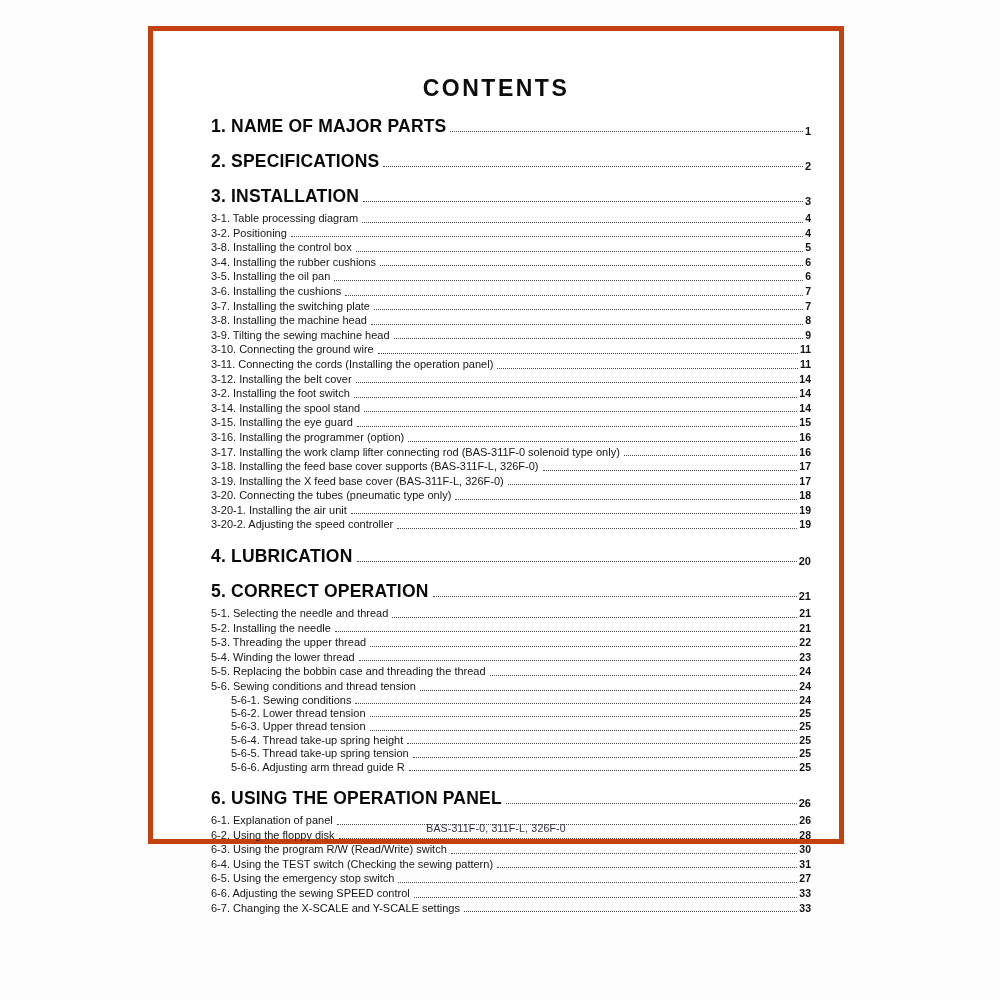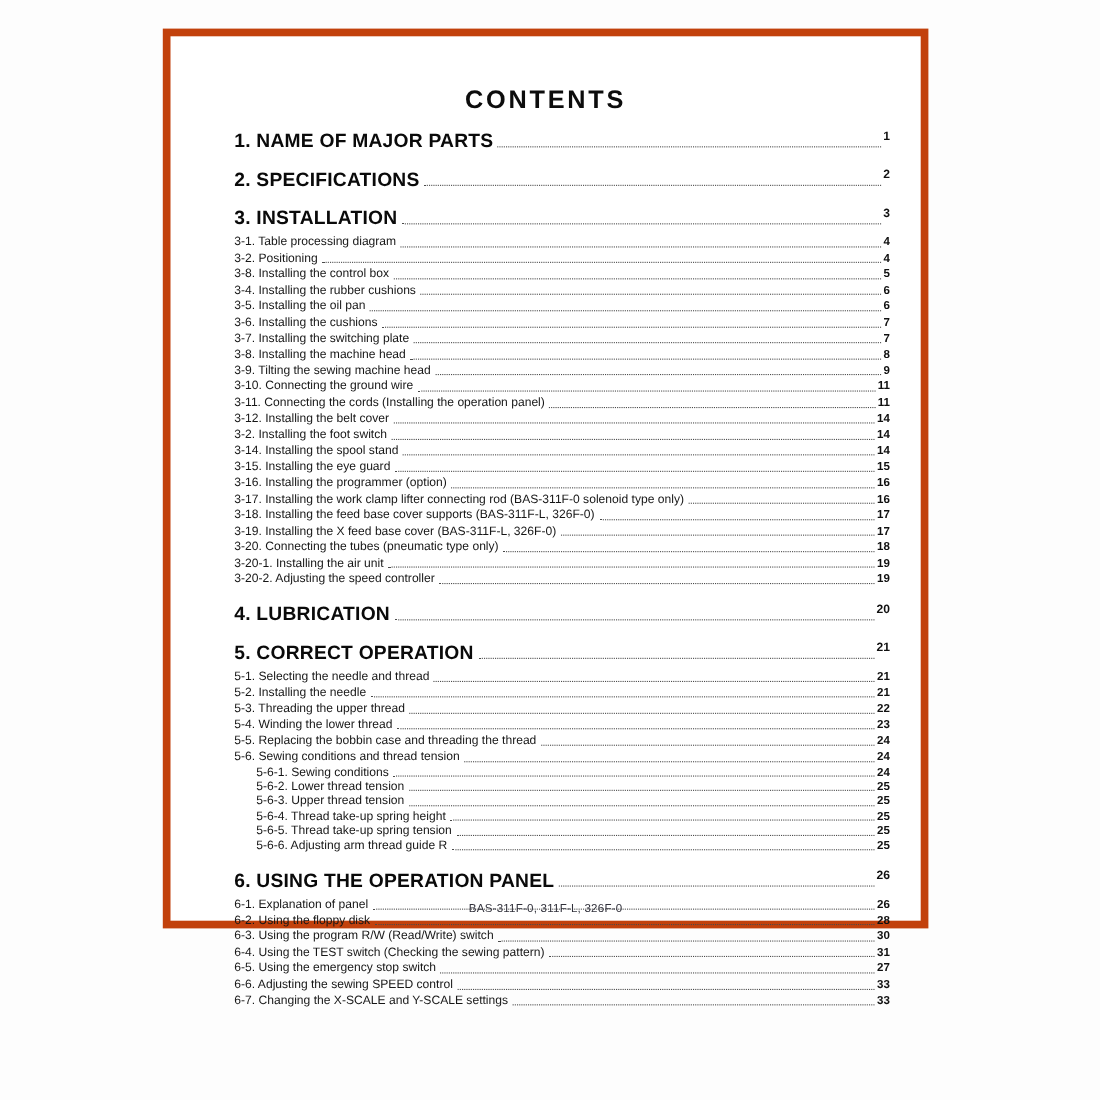--- a/index.html
+++ b/index.html
@@ -13,32 +13,32 @@
     color: #141414;
     overflow: hidden;
   }
   .page {
     position: absolute;
     left: 148px;
     top: 26px;
     width: 696px;
     height: 818px;
     background: #ffffff;
-    border: 7px solid #c2410c;
+    border: 5px solid #c2410c;
   }
   .title {
     margin: 44px 0 12px 0;
     text-align: center;
     font-size: 23px;
     font-weight: bold;
     letter-spacing: 2.5px;
     color: #0c0c0c;
   }
   .toc { padding: 0 28px 0 58px; }
-  .row { display: flex; }
+  .row { display: flex; align-items: flex-end; }
   .label { white-space: nowrap; }
   .leader {
     flex: 1 1 auto;
     min-width: 8px;
     margin: 0 2px 3px 4px;
     border-bottom: 1px dotted #4a4a4a;
   }
   .pagenum { white-space: nowrap; font-weight: bold; color: #101010; }
   .heading { margin-top: 14px; margin-bottom: 4px; }
   .heading .label { font-size: 17.5px; font-weight: bold; letter-spacing: 0.2px; color: #0a0a0a; }

